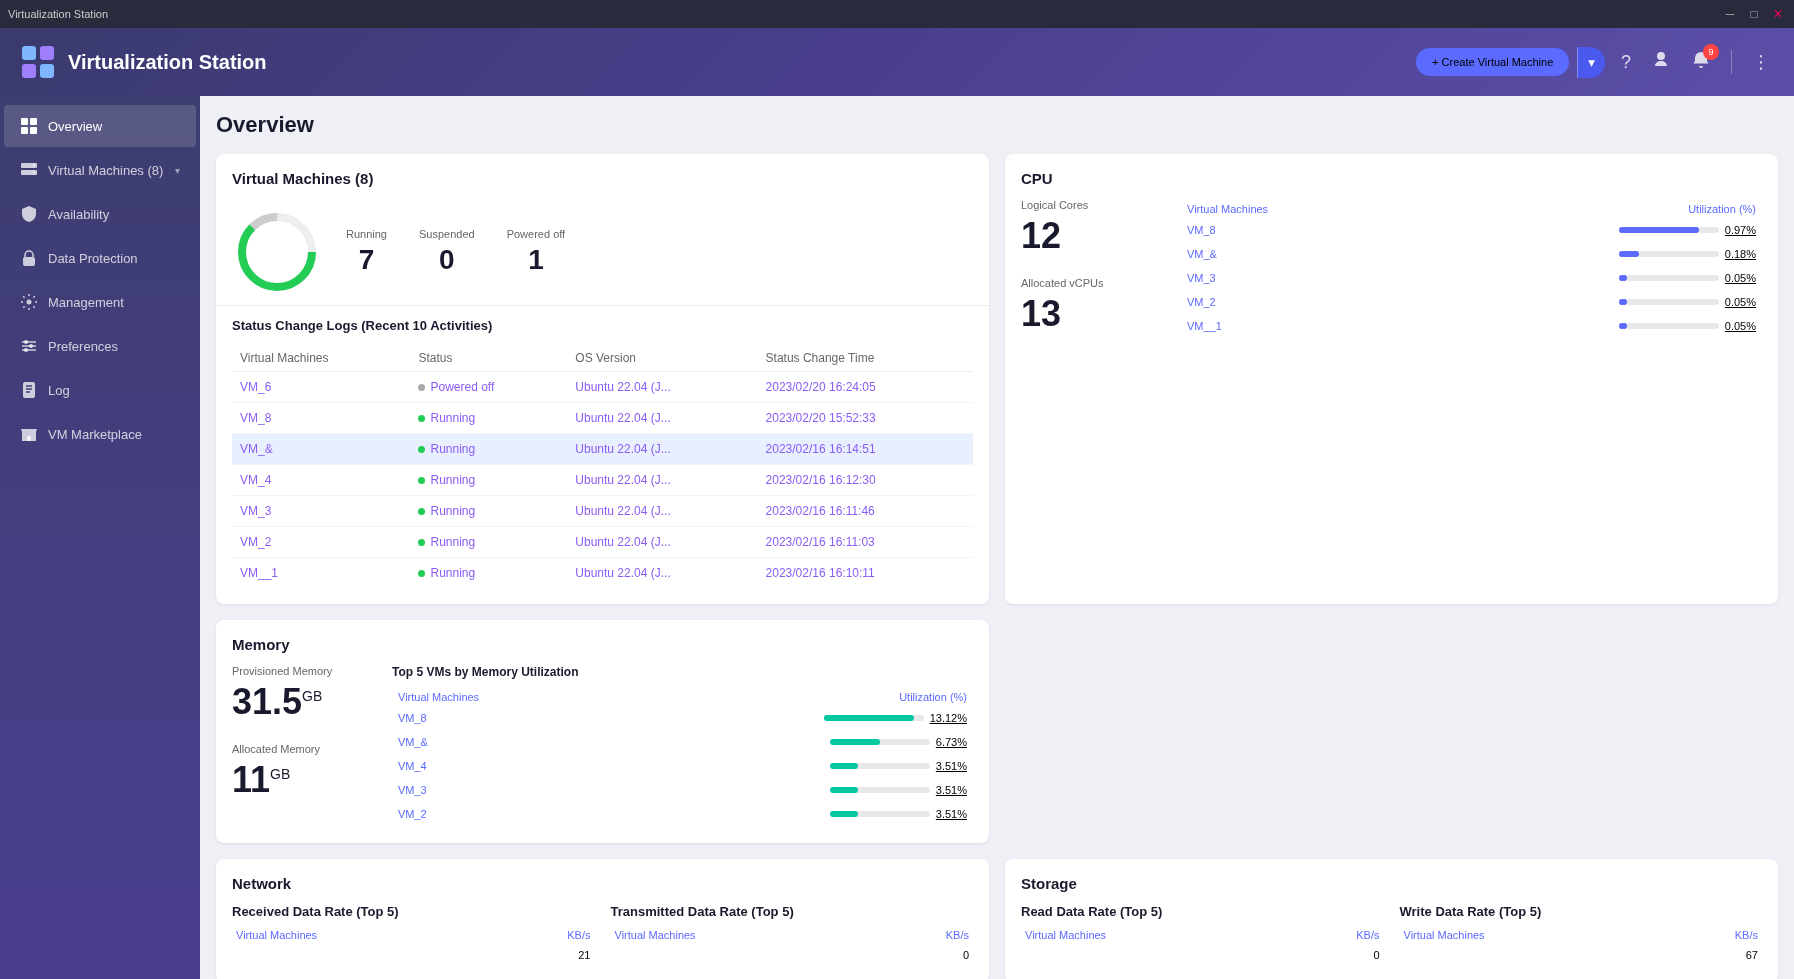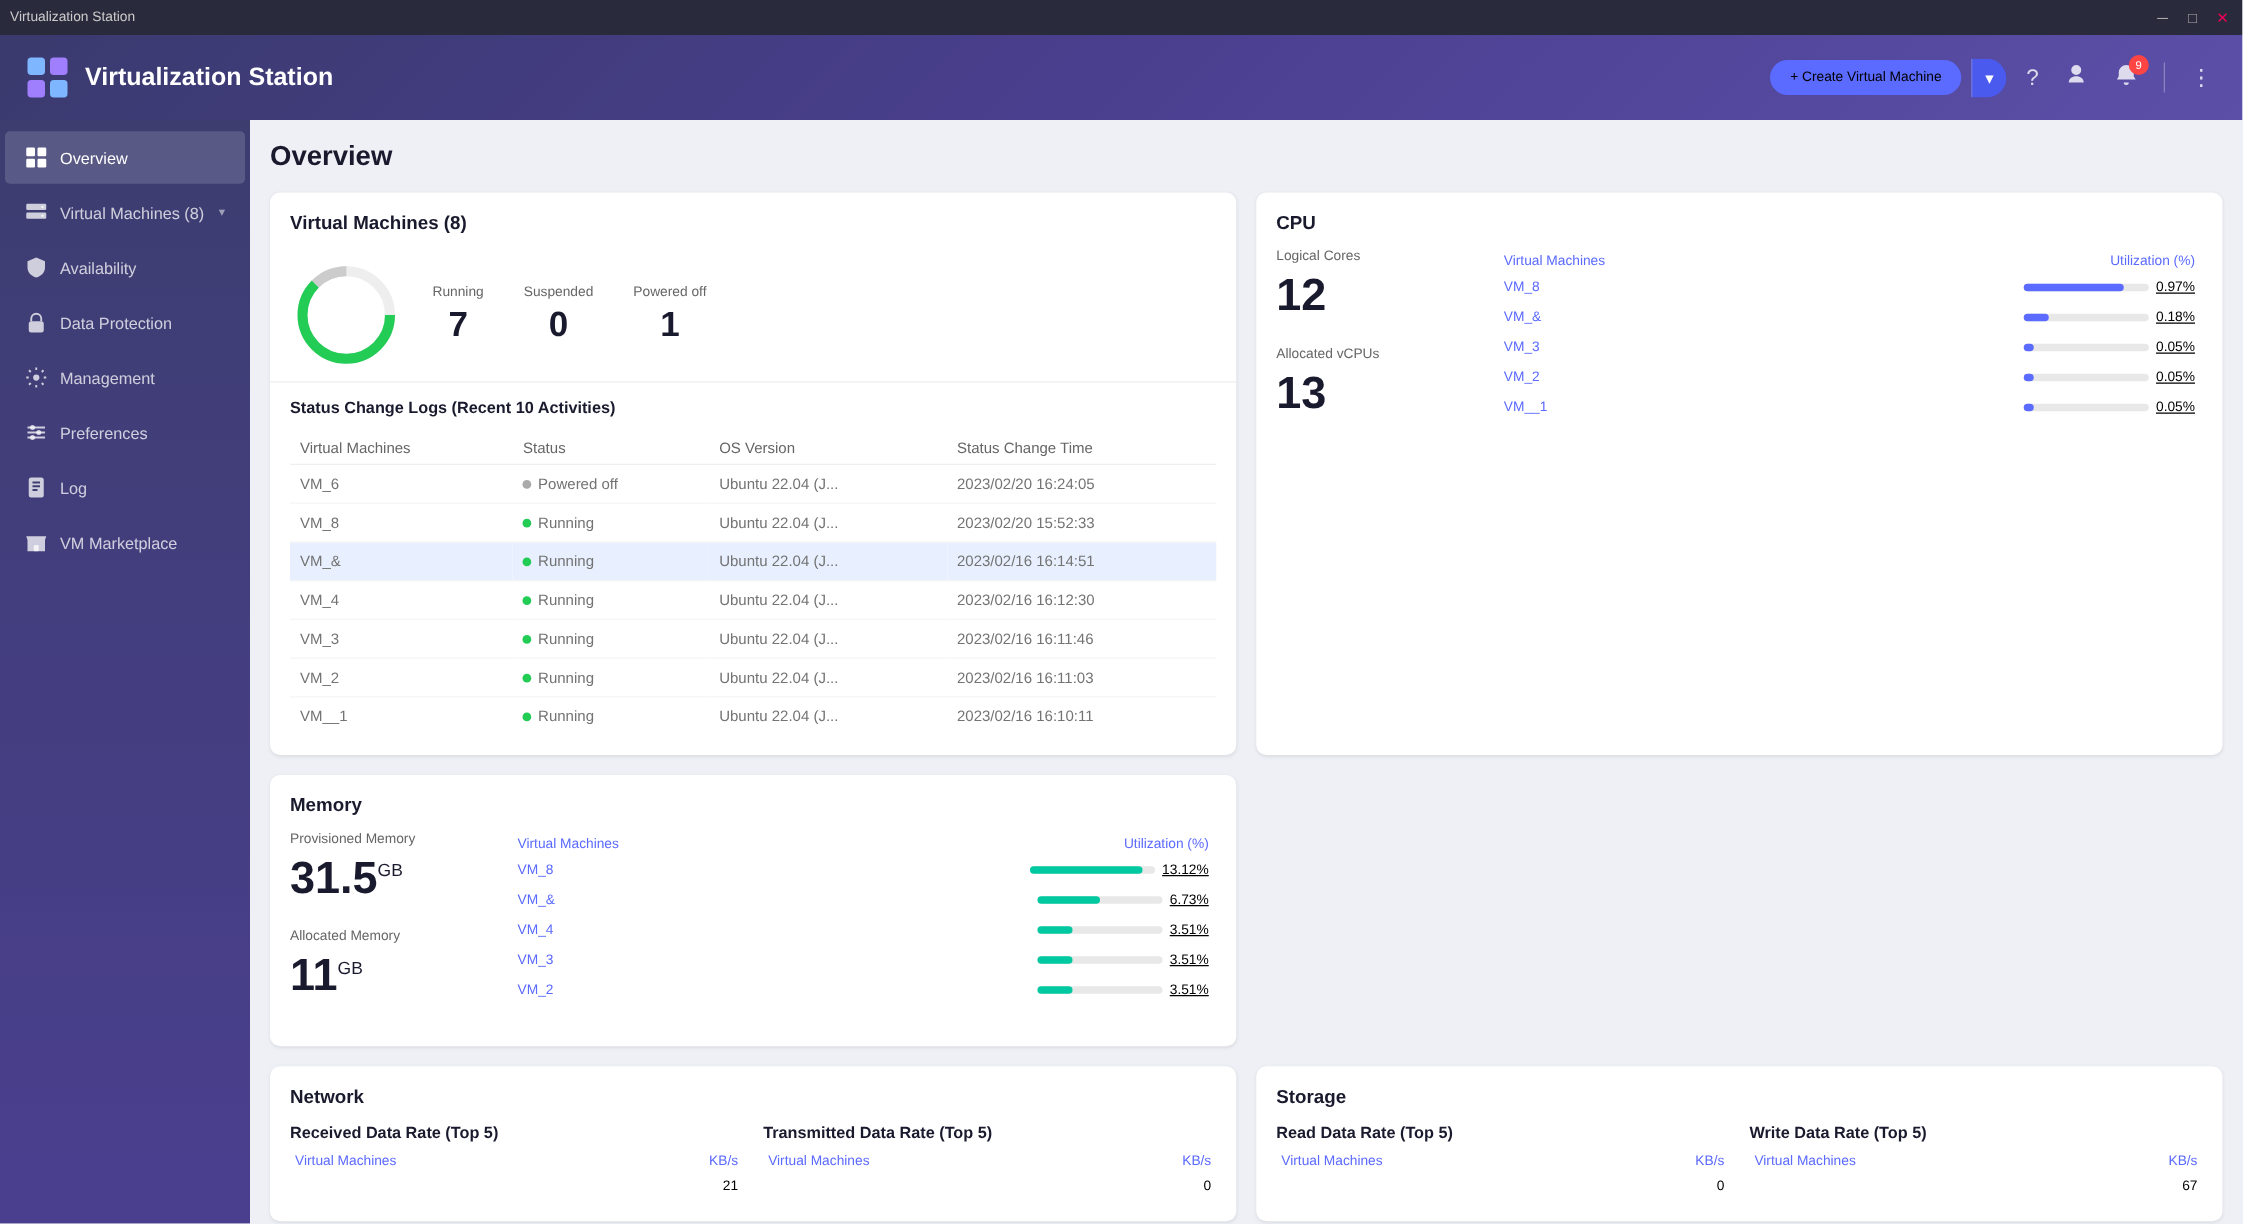--- a/index.html
+++ b/index.html
@@ -138,29 +138,29 @@
     .donut-container { position: relative; width: 90px; height: 90px; flex-shrink: 0; }
     .donut-svg { width: 90px; height: 90px; }
     .vm-stats { display: flex; gap: 32px; flex: 1; }
     .vm-stat { text-align: center; }
     .vm-stat-label { font-size: 11px; color: #666; margin-bottom: 4px; }
     .vm-stat-value { font-size: 28px; font-weight: 600; color: #1a1a2e; }
 
     
     .logs-table { width: 100%; border-collapse: collapse; font-size: 12px; }
     .logs-table th { color: #666; font-weight: 500; text-align: left; padding: 6px 8px; border-bottom: 1px solid #eee; }
-    .logs-table td { padding: 8px 8px; border-bottom: 1px solid #f5f5f5; color: #737373; }
+    .logs-table td { padding: 8px 8px; border-bottom: 1px solid #f5f5f5; color: #8b5cf6; }
     .logs-table tr:last-child td { border-bottom: none; }
     .logs-table tr.highlighted { background: #e8f0ff; }
     .status-dot { display: inline-block; width: 7px; height: 7px; border-radius: 50%; margin-right: 5px; }
     .status-running { background: #22cc55; }
     .status-powered-off { background: #aaa; }
 
     
-    .metrics-layout { display: grid; grid-template-columns: 160px 1fr; gap: 16px; }
+    .metrics-layout { display: grid; grid-template-columns: 160px 1fr; gap: 0; }
     .metric-big-label { font-size: 11px; color: #666; margin-bottom: 4px; }
     .metric-big-value { font-size: 36px; font-weight: 700; color: #1a1a2e; }
     .metric-section-title { font-size: 12px; font-weight: 600; color: #1a1a2e; margin-bottom: 8px; }
     .top-vms-table { width: 100%; font-size: 11px; }
     .top-vms-table th { color: #5b6aff; font-weight: 500; padding: 2px 4px; text-align: left; }
     .top-vms-table th:last-child { text-align: right; }
     .top-vms-table td { padding: 5px 4px; }
     .top-vms-table td:last-child { text-align: right; }
     .vm-link { color: #5b6aff; text-decoration: none; }
     .progress-bar-wrap { height: 6px; background: #e8e8e8; border-radius: 3px; width: 100px; }
@@ -510,20 +510,21 @@
                 </div>
               </div>
               <div class="memory-val-group">
                 <div class="metric-big-label">Allocated Memory</div>
                 <div class="metric-big-value">
                   <span>11</span><sup style="font-size:14px;font-weight:400;">GB</sup>
                 </div>
               </div>
             </div>
             <div>
+              <div class="metric-section-title">Top 5 VMs by Memory Utilization</div>
               <table class="top-vms-table">
                 <thead>
                   <tr>
                     <th>Virtual Machines</th>
                     <th>Utilization (%)</th>
                   </tr>
                 </thead>
                 <tbody id="mem-top-tbody">
                     <tr>
     <td><a href="#" class="vm-link">VM_8</a></td>

